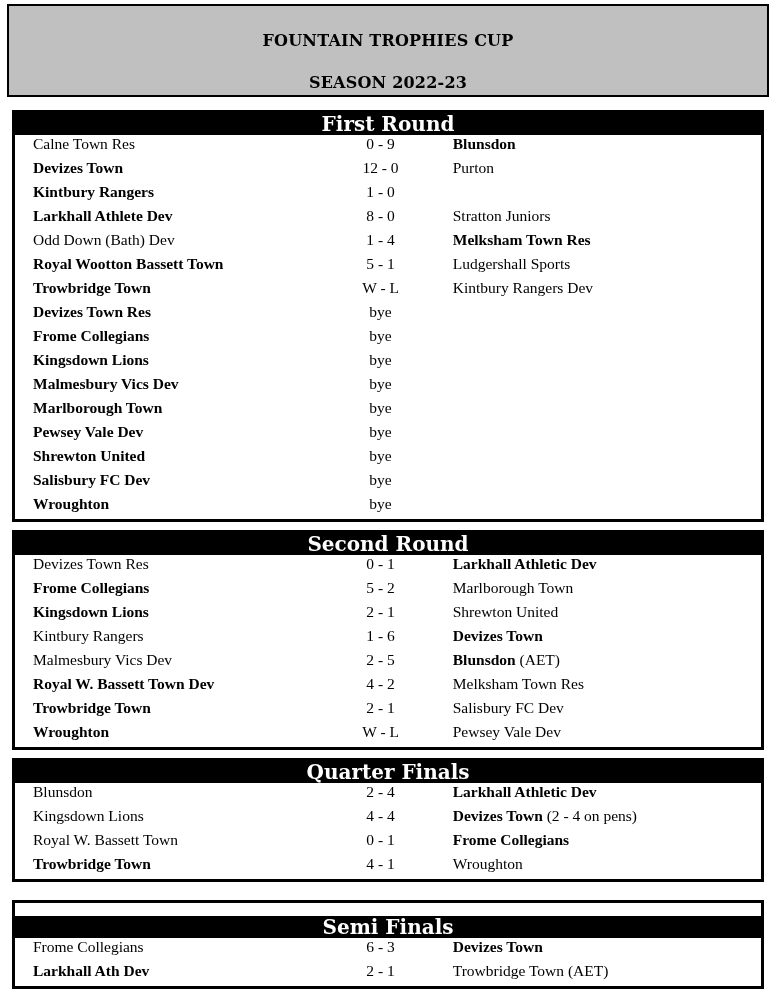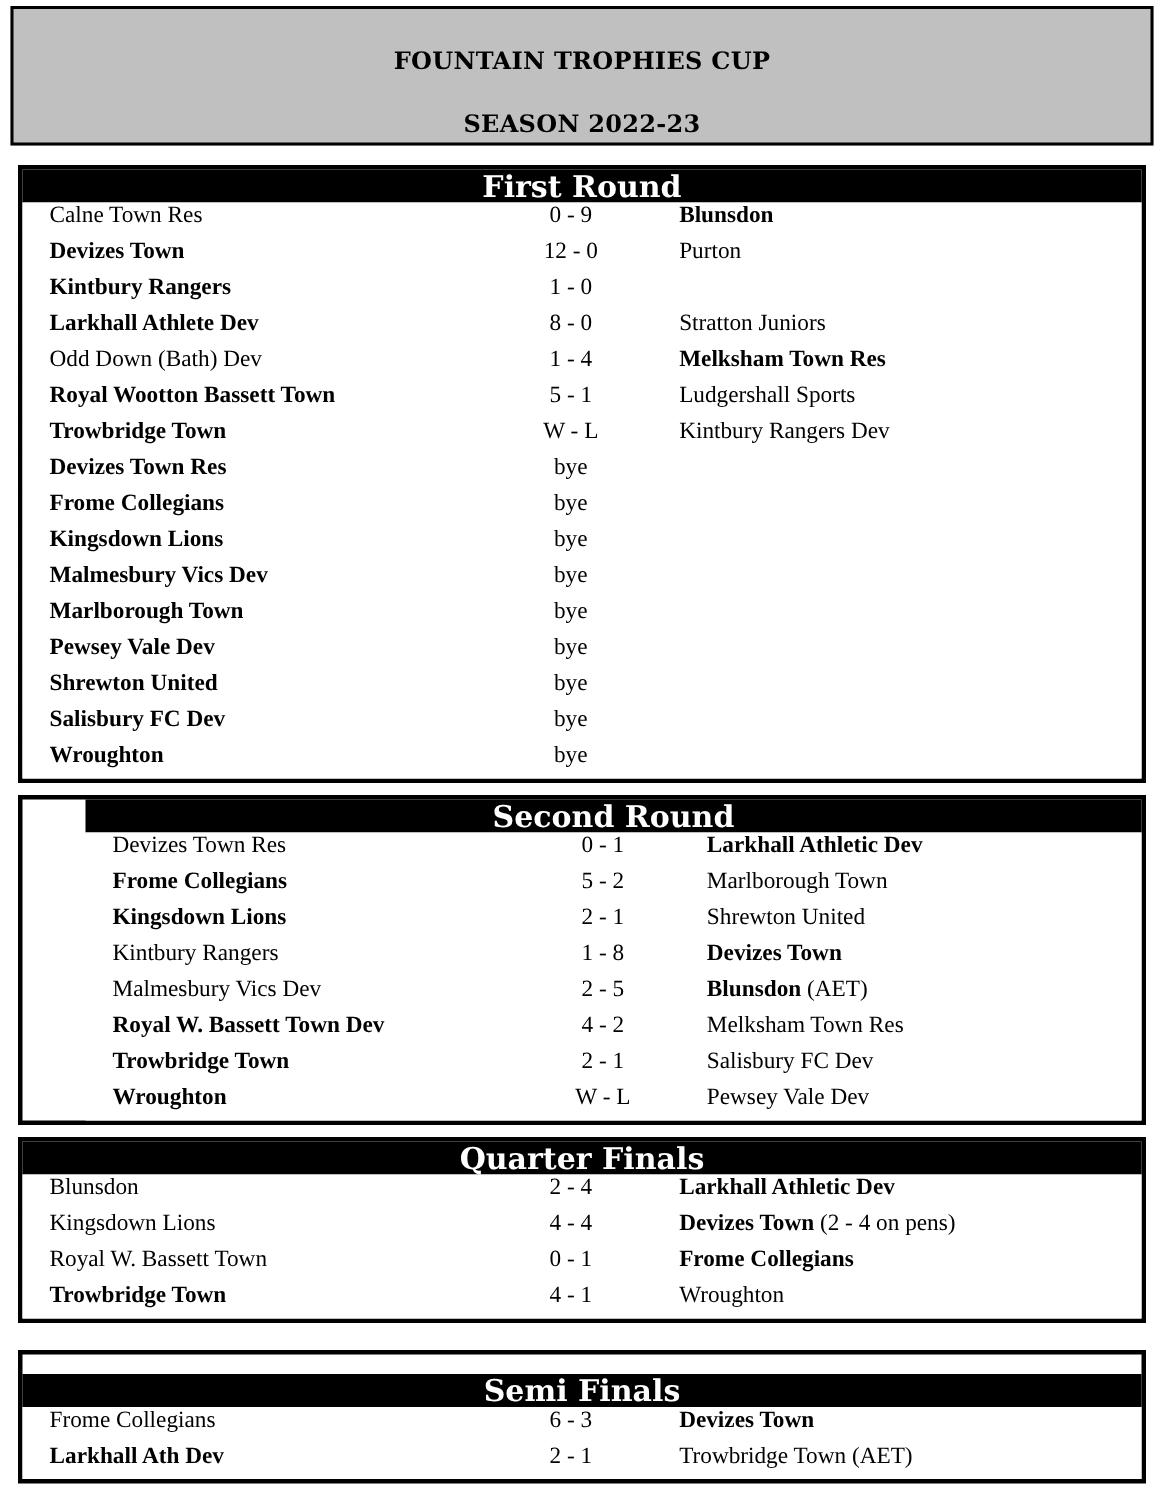--- a/index.html
+++ b/index.html
@@ -142,40 +142,40 @@
         <div class="cell home bold">Salisbury FC Dev</div>
         <div class="cell score">bye</div>
         <div class="cell away"></div>
       </div>
       <div class="match-row">
         <div class="cell home bold">Wroughton</div>
         <div class="cell score">bye</div>
         <div class="cell away"></div>
       </div>
     </div>
-    <div class="section" style="border-color: rgb(0, 0, 0); padding-left: 42px;">
+    <div class="section" style="border-color: rgb(0, 0, 0);">
       <div class="section-header" style="background: rgb(0, 0, 0); color: rgb(255, 255, 255);">Second Round</div>
       <div class="match-row">
         <div class="cell home">Devizes Town Res</div>
         <div class="cell score">0 - 1</div>
         <div class="cell away"><span class="bold">Larkhall Athletic Dev</span></div>
       </div>
       <div class="match-row">
         <div class="cell home bold">Frome Collegians</div>
         <div class="cell score">5 - 2</div>
         <div class="cell away"><span>Marlborough Town</span></div>
       </div>
       <div class="match-row">
         <div class="cell home bold">Kingsdown Lions</div>
         <div class="cell score">2 - 1</div>
         <div class="cell away"><span>Shrewton United</span></div>
       </div>
       <div class="match-row">
         <div class="cell home">Kintbury Rangers</div>
-        <div class="cell score">1 - 8</div>
+        <div class="cell score">1 - 6</div>
         <div class="cell away"><span class="bold">Devizes Town</span></div>
       </div>
       <div class="match-row">
         <div class="cell home">Malmesbury Vics Dev</div>
         <div class="cell score">2 - 5</div>
         <div class="cell away"><span class="bold">Blunsdon</span><span> (AET)</span></div>
       </div>
       <div class="match-row">
         <div class="cell home bold">Royal W. Bassett Town Dev</div>
         <div class="cell score">4 - 2</div>

